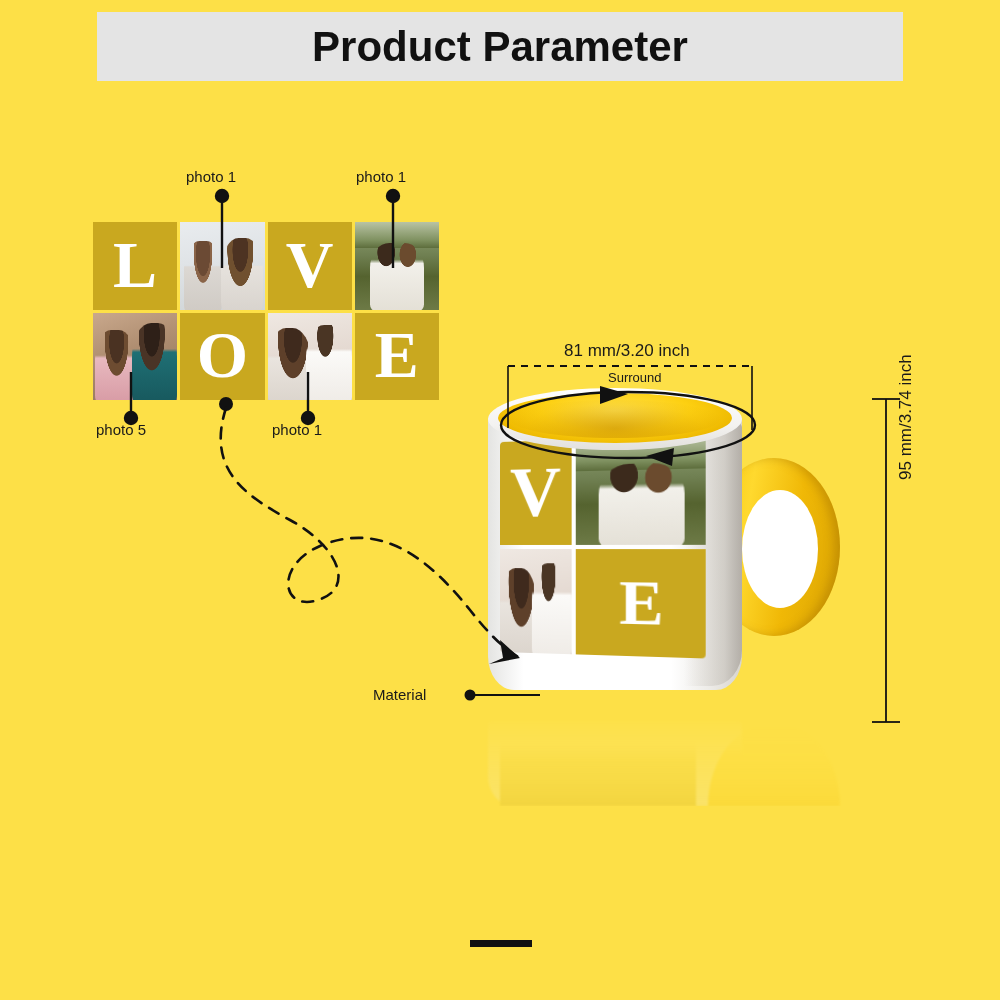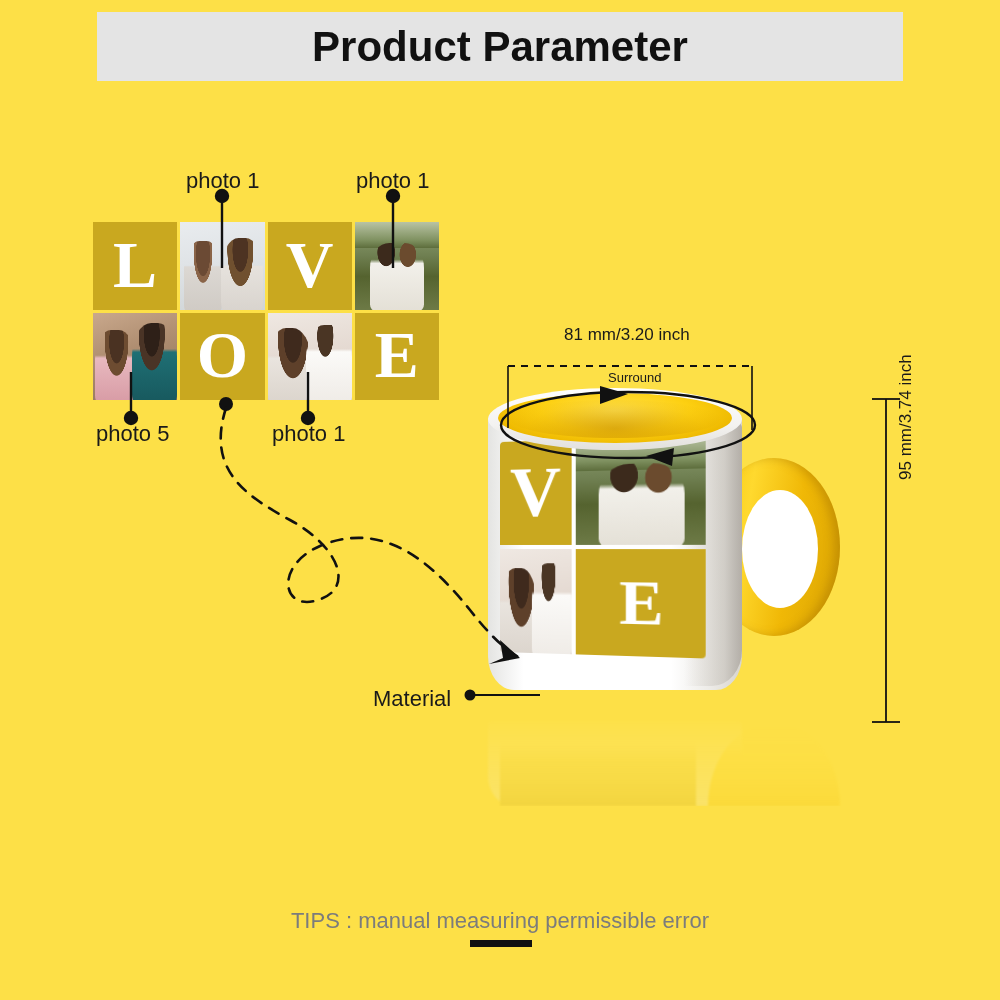--- a/index.html
+++ b/index.html
@@ -136,31 +136,31 @@
   .ph4::after {
     content:""; position:absolute; right:0%; top:14%; width:54%; height:90%;
     background: radial-gradient(ellipse at 42% 14%, #4a3524 0 21%, rgba(0,0,0,0) 22%),
                 linear-gradient(180deg, rgba(0,0,0,0) 30%, #fbfaf8 34%, #efebe6 100%);
     border-radius: 40% 40% 10% 10%;
   }
 
   
   .callout-label {
     position: absolute;
-    font-size: 22px;
+    font-size: 15px;
     color: #1a1a1a;
     white-space: nowrap;
   }
   .lbl-photo1 { left: 186px; top: 168px; }
   .lbl-photo2 { left: 356px; top: 168px; }
   .lbl-photo3 { left: 96px;  top: 421px; }
   .lbl-photo4 { left: 272px; top: 421px; }
   .lbl-ceramics { left: 373px; top: 686px; }
   .lbl-surround { left: 608px; top: 370px; font-size: 13px; }
-  .lbl-width { left: 564px; top: 325px; font-size: 17px; text-align: center; }
+  .lbl-width { left: 564px; top: 341px; font-size: 17px; text-align: center; }
   .lbl-height {
     left: 896px; top: 480px;
     font-size: 17px;
     transform: rotate(-90deg);
     transform-origin: left top;
   }
 
   
   .overlay {
     position: absolute;
@@ -412,16 +412,15 @@
       <line x1="872" y1="722" x2="900" y2="722"></line>
     </g>
   </svg>
 
   <div class="callout-label lbl-width">81 mm/3.20 inch</div>
   <div class="callout-label lbl-surround">Surround</div>
   <div class="callout-label lbl-height">95 mm/3.74 inch</div>
   <div class="callout-label lbl-ceramics">Material</div>
 
 
-  <div class="tips">TIPS : manual measuring permissible error</div>
   <div class="bottom-bar"></div>
 
 </div>
 
 </body></html>

